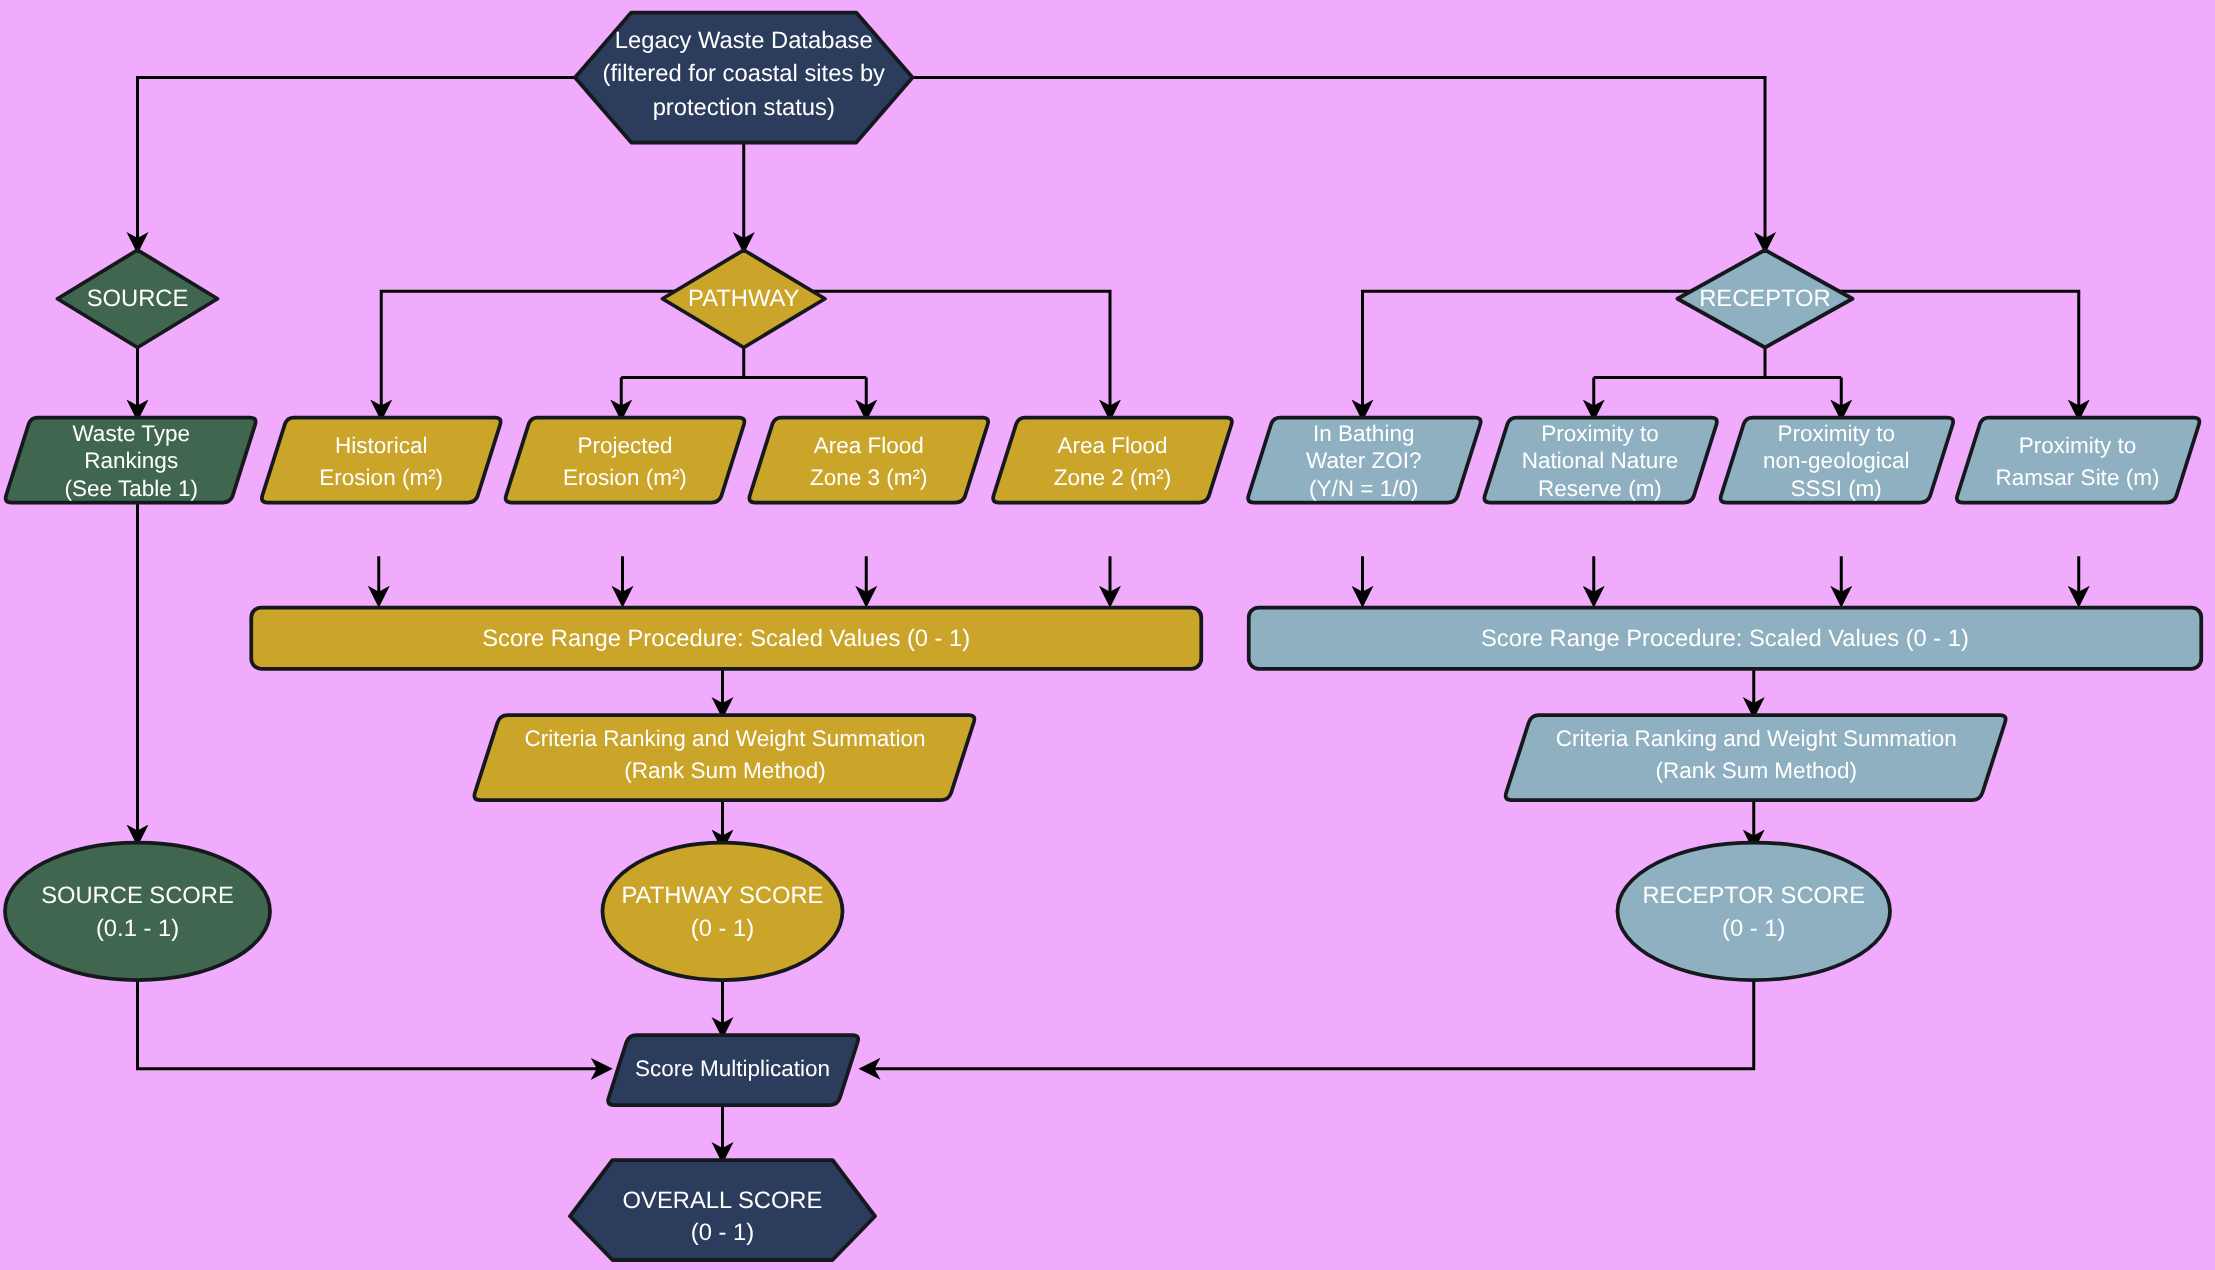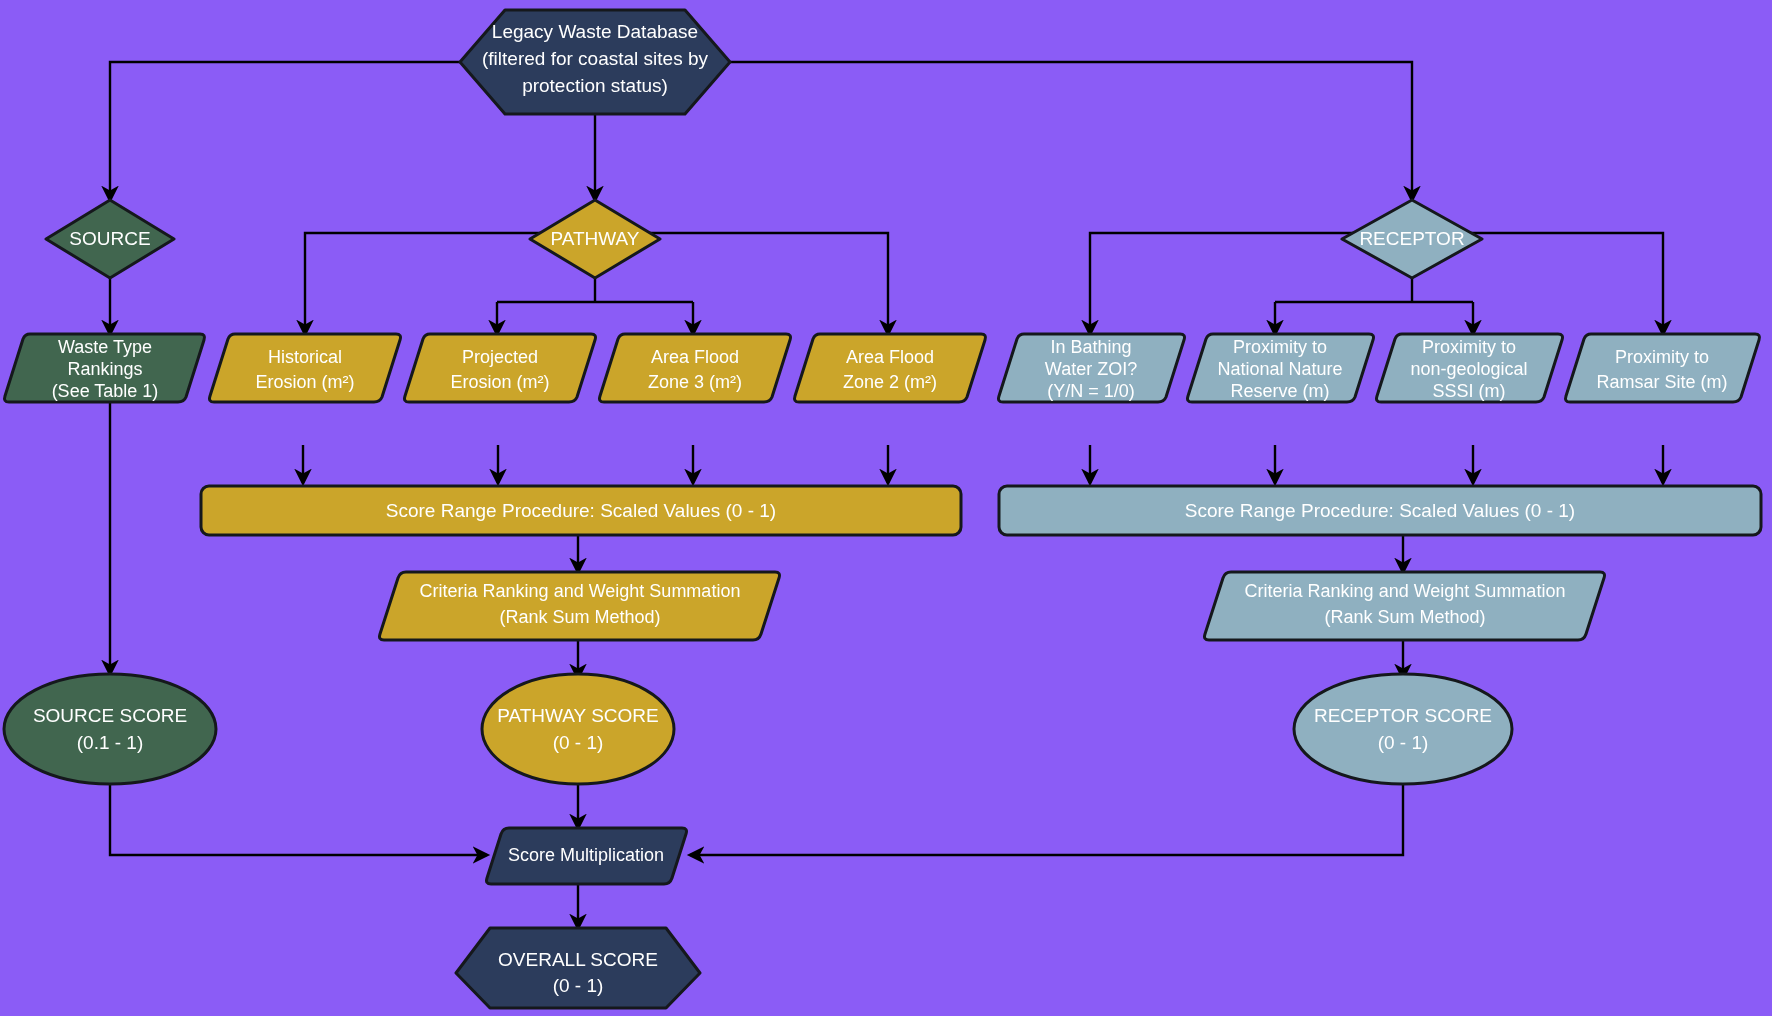--- a/index.html
+++ b/index.html
@@ -4,21 +4,21 @@
 <style>
   html, body {
     margin: 0;
     padding: 0;
     background: #ffffff;
   }
   #stage {
     position: relative;
     width: 1772px;
     height: 1016px;
-    background: #8b5cf6;
+    background: #f0abfc;
     overflow: hidden;
     font-family: "Liberation Sans", sans-serif;
   }
   svg#flow {
     display: block;
     width: 1772px;
     height: 1016px;
   }
   .node-shape {
     stroke: #15181c;

